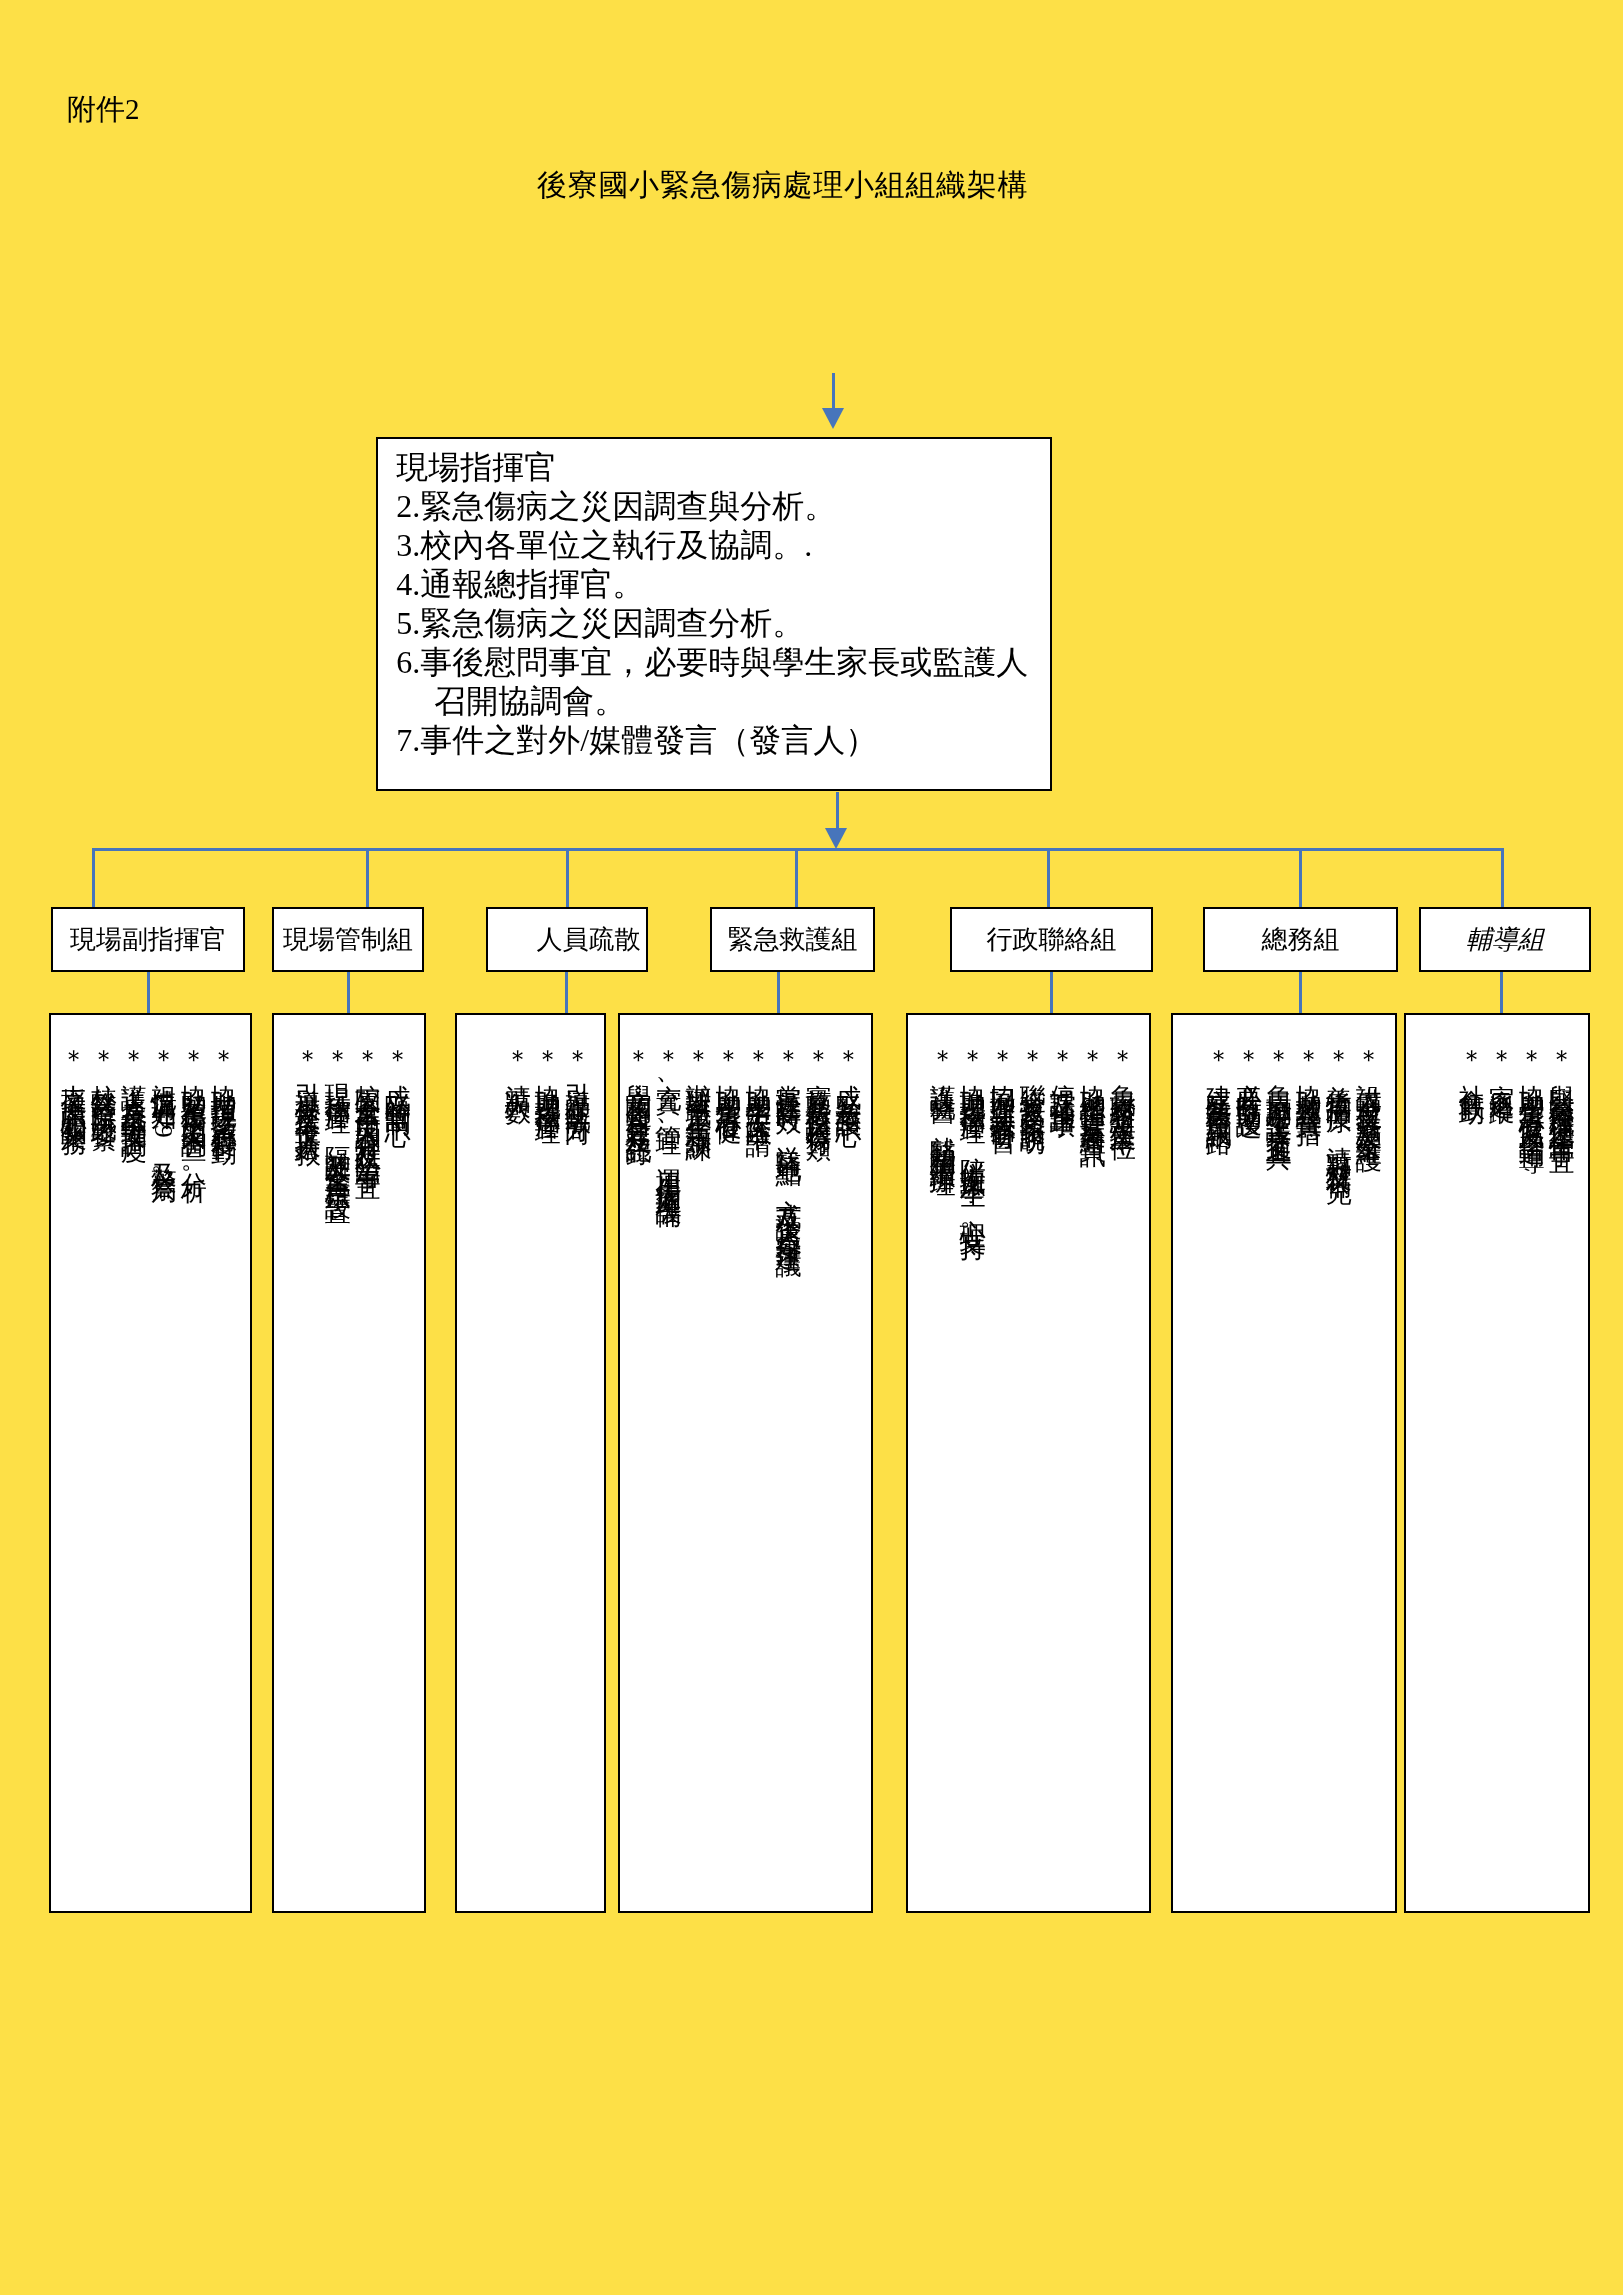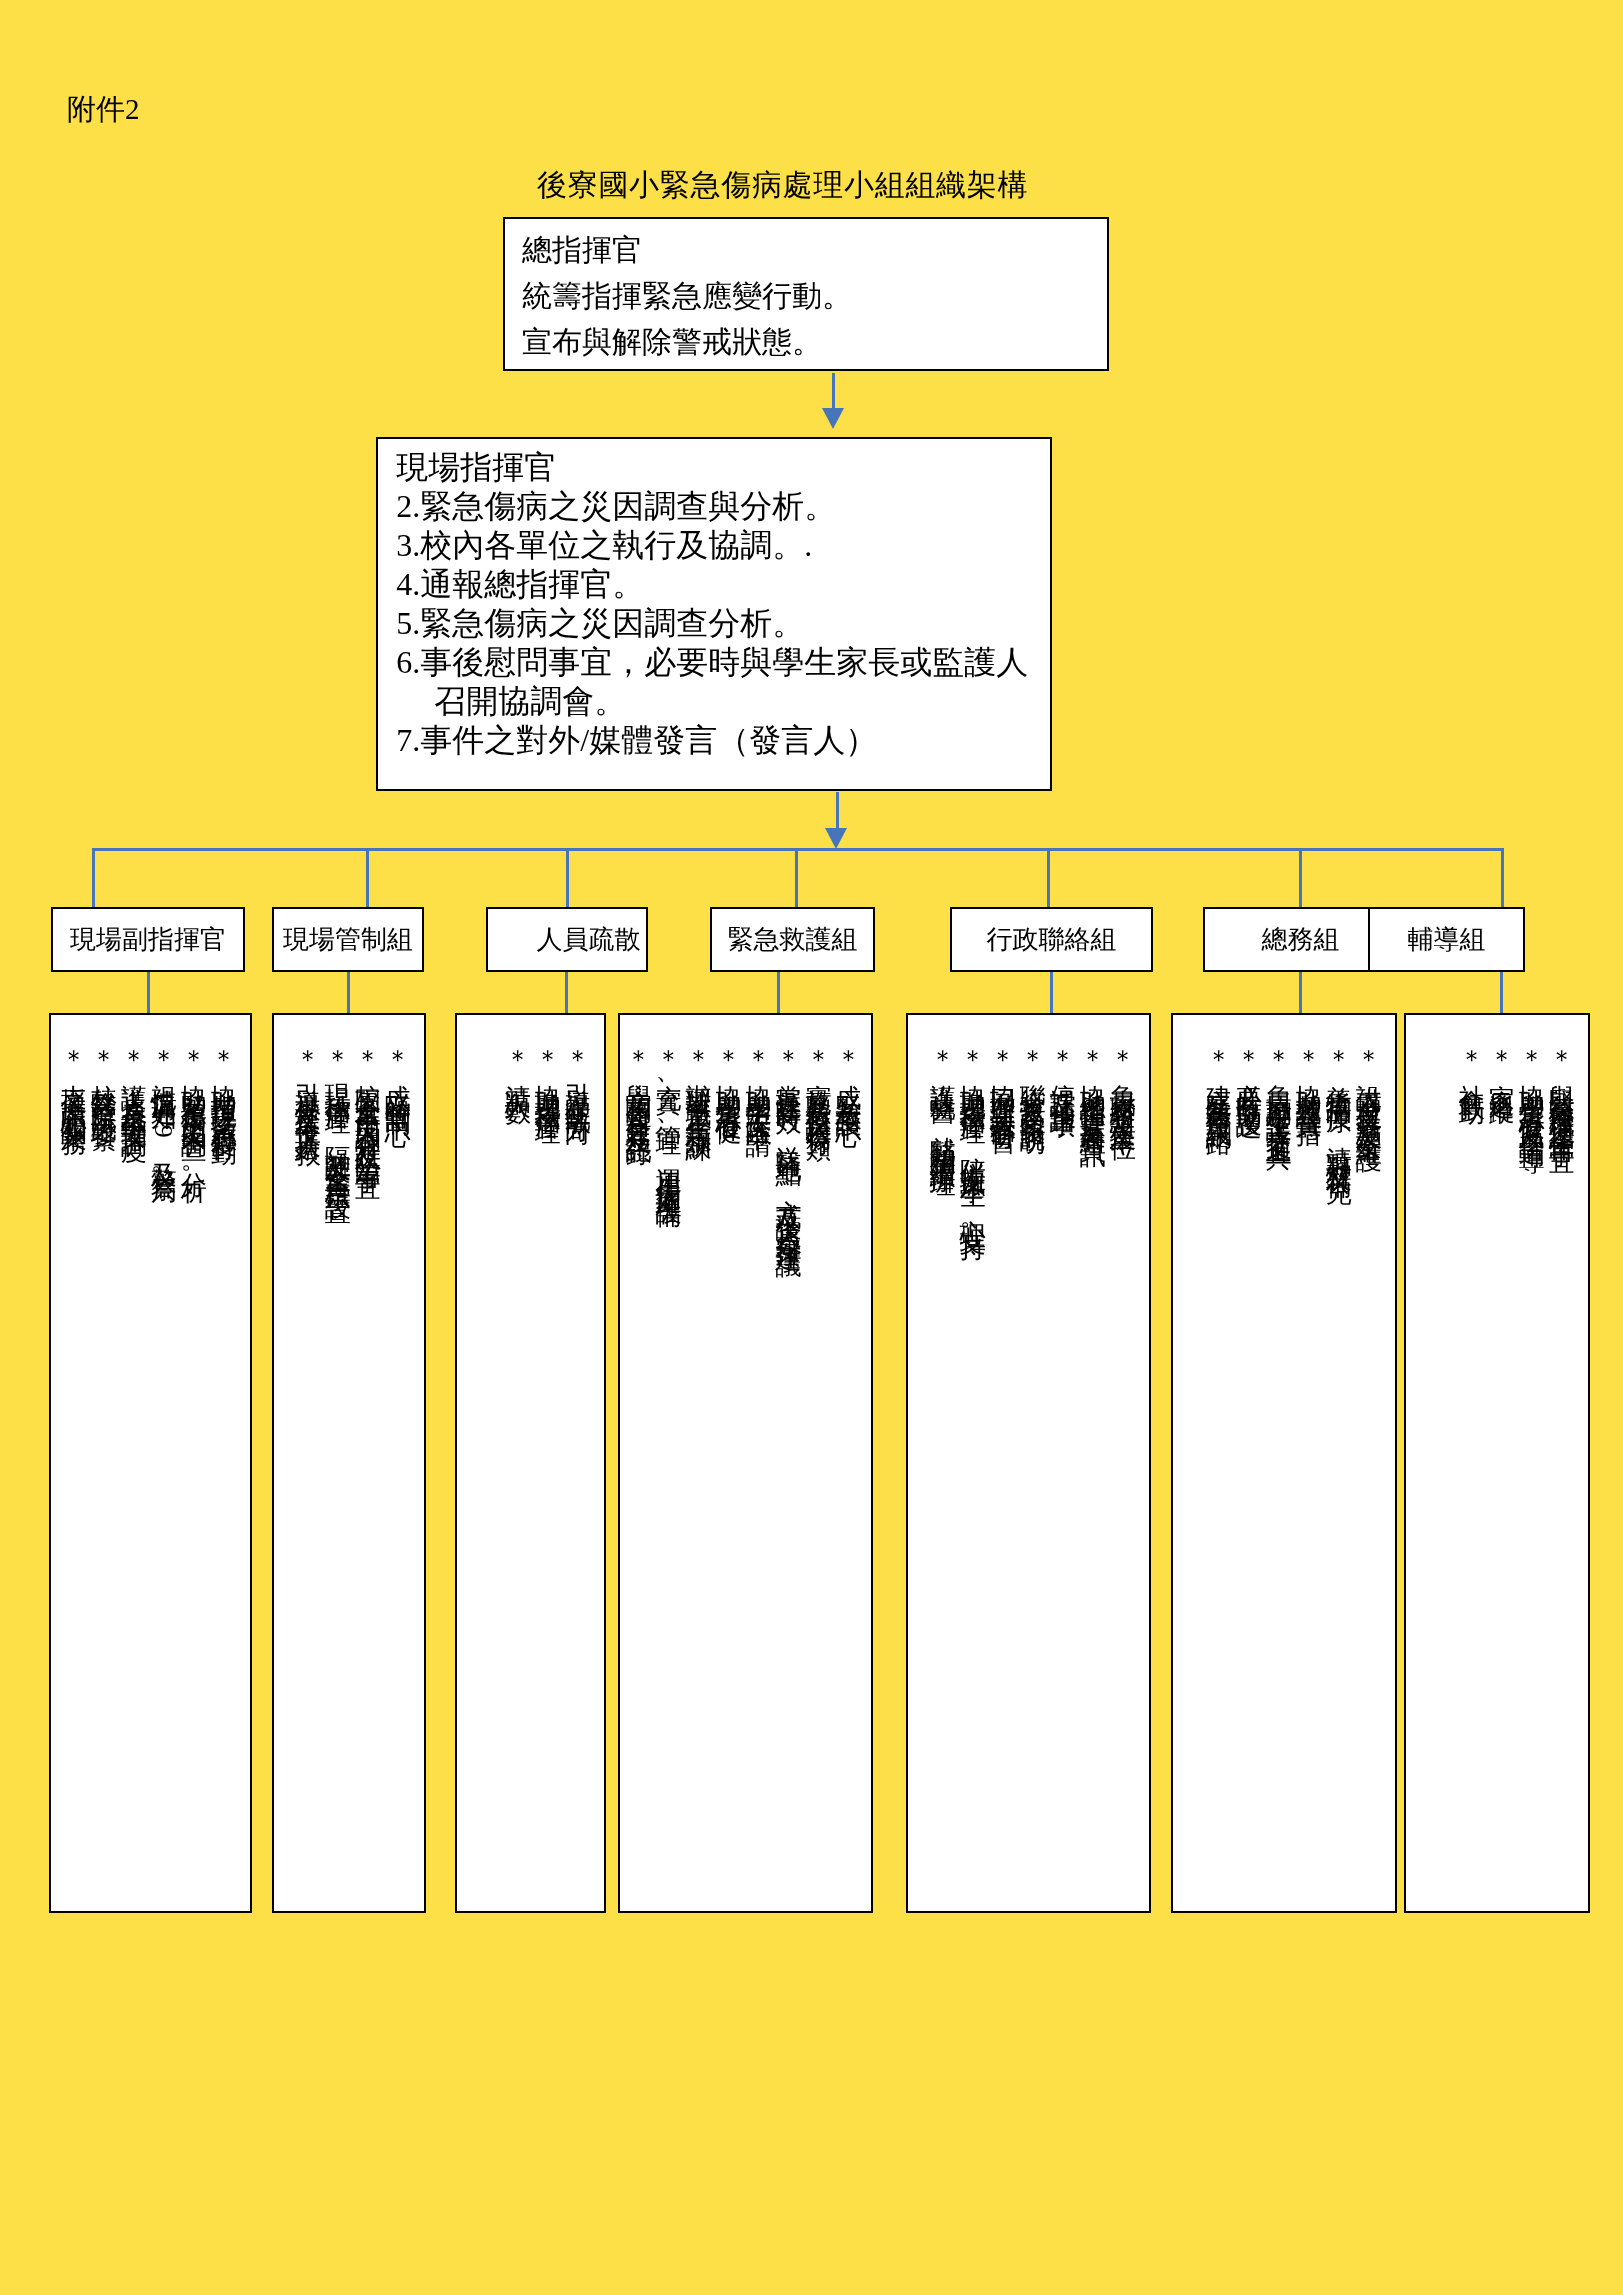--- a/index.html
+++ b/index.html
@@ -34,25 +34,20 @@
     border-top:21px solid #4775bb;}
 </style>
 </head>
 <body>
 
 <div class="page">
 
   <div class="abs attachment">附件2</div>
   <div class="abs title">後寮國小緊急傷病處理小組組織架構</div>
 
-  <div class="box box1">
-    <div>總指揮官</div>
-    <div>統籌指揮緊急應變行動。</div>
-    <div>宣布與解除警戒狀態。</div>
-  </div>
 
   <div class="vline" style="left:832px; top:373px; height:35px;"></div>
   <div class="arrowhead" style="left:822px; top:408px;"></div>
 
   <div class="box box2">
     <div>現場指揮官</div>
     <div class="num-line">2.緊急傷病之災因調查與分析。</div>
     <div class="num-line">3.校內各單位之執行及協調。.</div>
     <div class="num-line">4.通報總指揮官。</div>
     <div class="num-line">5.緊急傷病之災因調查分析。</div>
@@ -72,21 +67,21 @@
   <div class="vline" style="left:1047px; top:849px; height:59px;"></div>
   <div class="vline" style="left:1299px; top:849px; height:59px;"></div>
   <div class="vline" style="left:1501px; top:849px; height:59px;"></div>
 
   <div class="hbox" style="left:51px;   width:194px;">現場副指揮官</div>
   <div class="hbox" style="left:272px;  width:152px;">現場管制組</div>
   <div class="hbox" style="left:486px;  width:162px;padding-left:43px;">人員疏散</div>
   <div class="hbox" style="left:710px; width:165px;">緊急救護組</div>
   <div class="hbox" style="left:950px; width:203px;">行政聯絡組</div>
   <div class="hbox" style="left:1203px; width:195px;">總務組</div>
-  <div class="hbox" style="left:1368px; width:157px;">輔導組</div>
+  <div class="hbox" style="left:1419px; width:172px;font-style:italic;">輔導組</div>
 
   <div class="vline" style="left:147px;  top:972px; height:41px;"></div>
   <div class="vline" style="left:347px;  top:972px; height:41px;"></div>
   <div class="vline" style="left:565px;  top:972px; height:41px;"></div>
   <div class="vline" style="left:777px; top:972px; height:41px;"></div>
   <div class="vline" style="left:1050px; top:972px; height:41px;"></div>
   <div class="vline" style="left:1299px; top:972px; height:41px;"></div>
   <div class="vline" style="left:1500px; top:972px; height:41px;"></div>
 
   <div class="vbox" style="left:49px; width:203px;">

